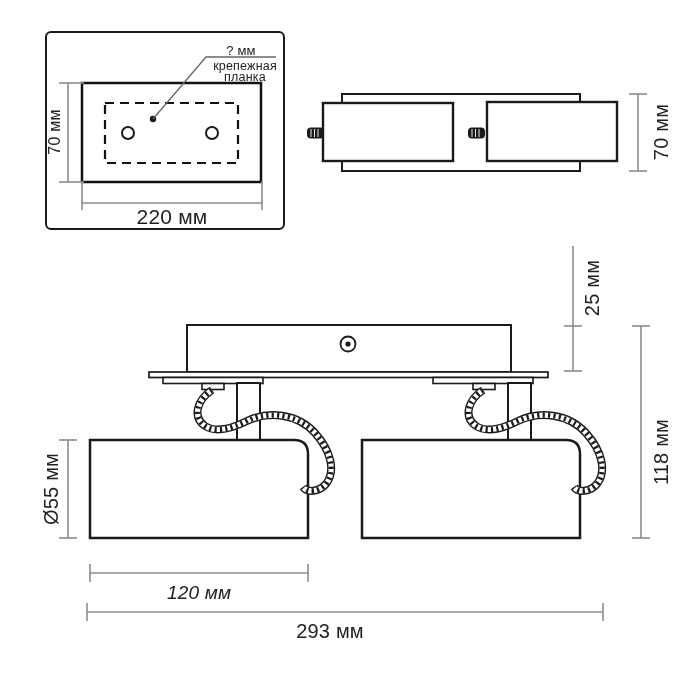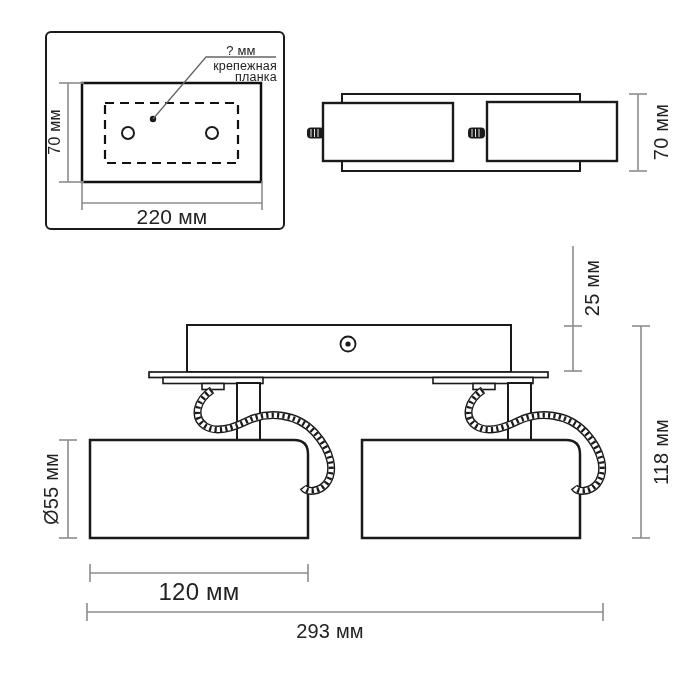--- a/index.html
+++ b/index.html
@@ -16,25 +16,25 @@
     position:absolute;
     color:#222222;
     white-space:nowrap;
     transform:translate(-50%,-50%);
     font-weight:500;
     letter-spacing:0.2px;
     line-height:1;
   }
   .rot{transform:translate(-50%,-50%) rotate(-90deg);}
   .sz20{font-size:20px;}
-  .sz19{font-size:24px;}
+  .sz19{font-size:19px;font-style:italic;}
   .sz17{font-size:21px;}
   .sz16{font-size:16px;}
   .sz13{font-size:13px;}
-  .sz12{font-size:12.5px; text-align:right; line-height:11px;}
+  .sz12{font-size:12.5px; text-align:center; line-height:11px;}
   
   .ln2{fill:none;stroke:#1a1a1a;stroke-width:2;}
   .ln25{fill:none;stroke:#111111;stroke-width:2.5;}
   .fillw{fill:#ffffff;stroke:#1a1a1a;}
   .dash{fill:none;stroke:#111111;stroke-width:2.2;stroke-dasharray:9 6;}
   .dim{stroke:#8c8c8c;stroke-width:1.6;fill:none;}
   .leader{stroke:#666666;stroke-width:1.3;fill:none;}
 </style>
 </head>
 <body>

